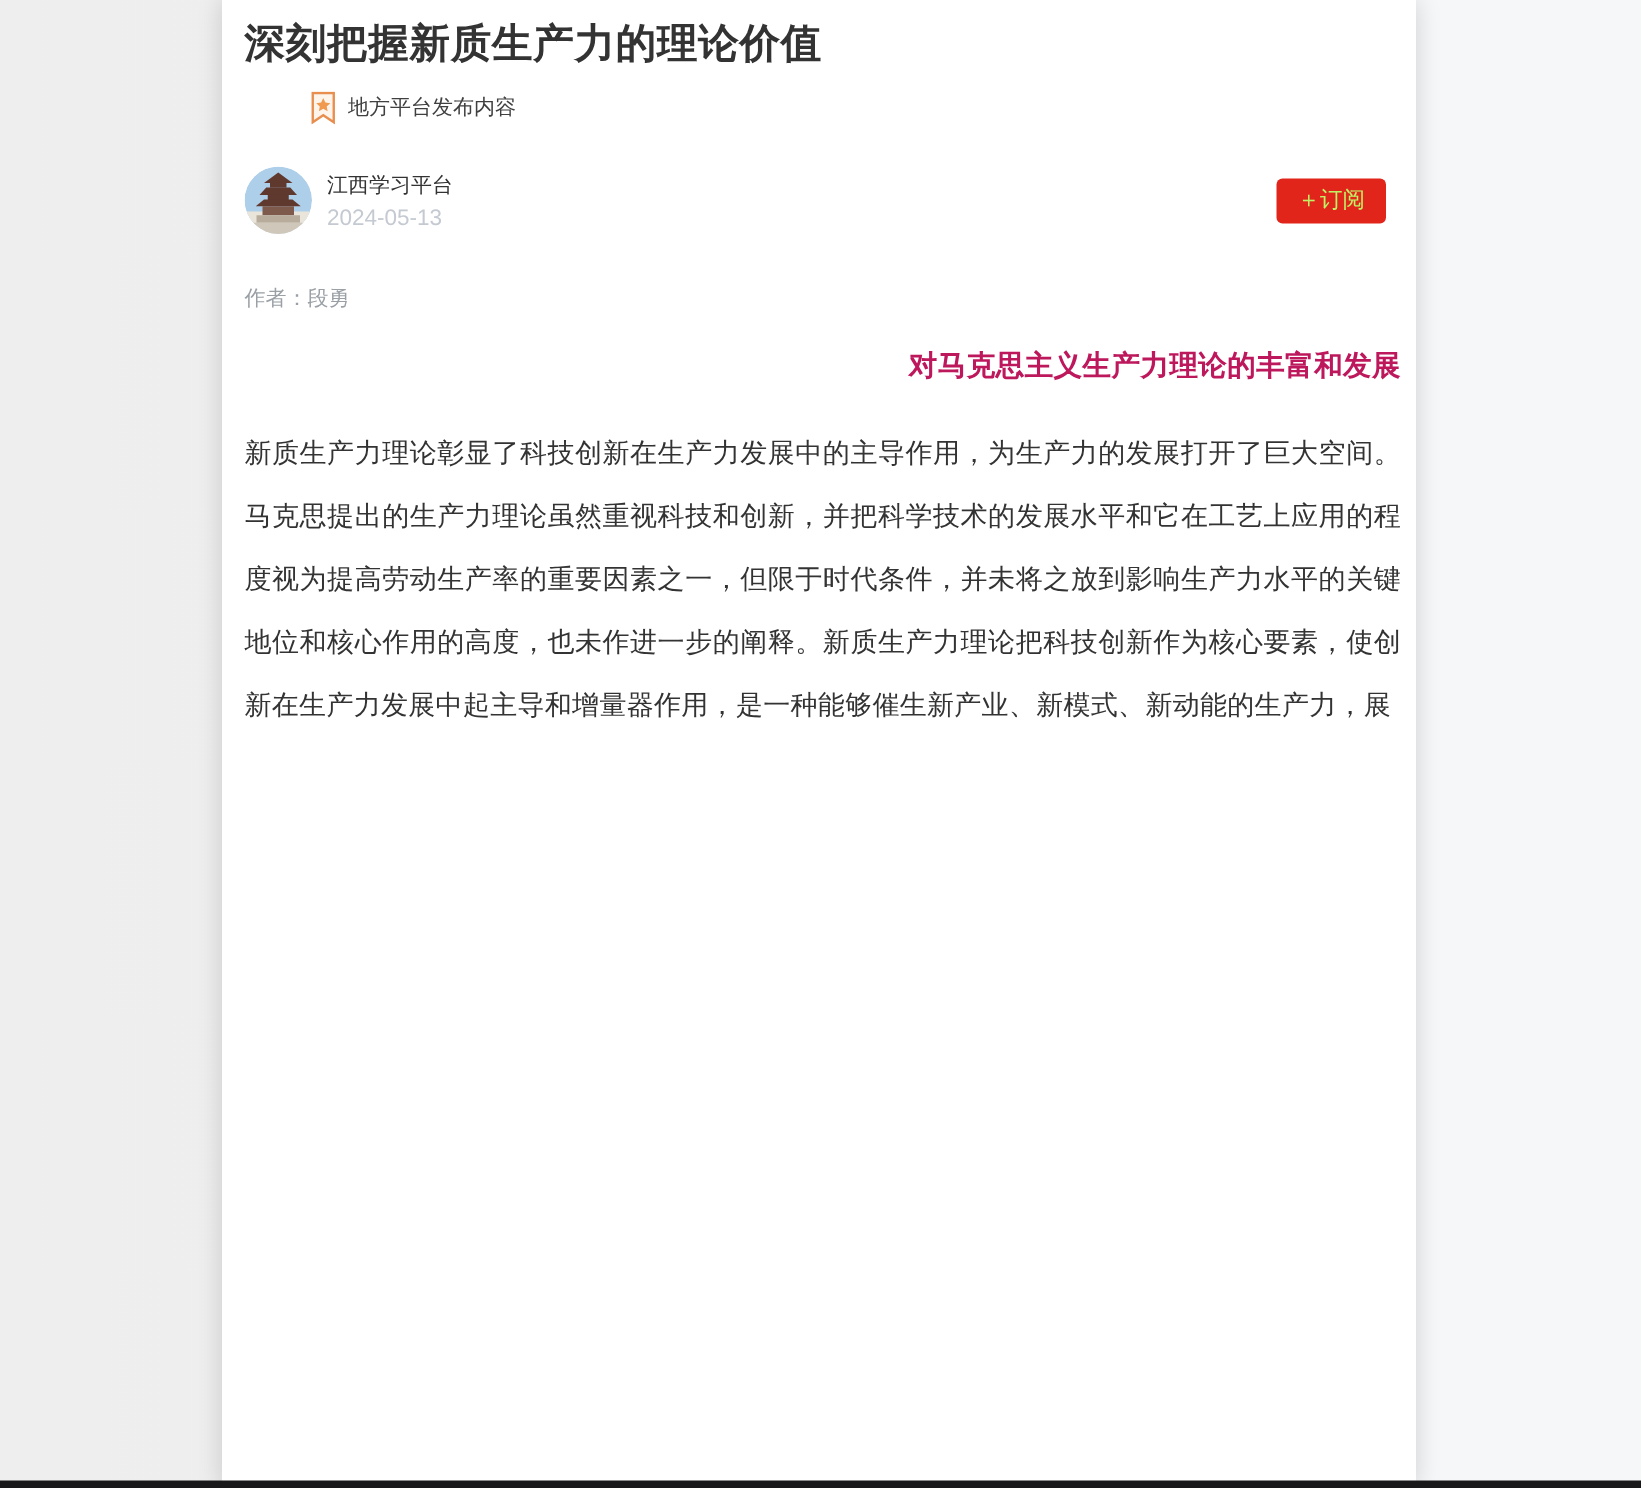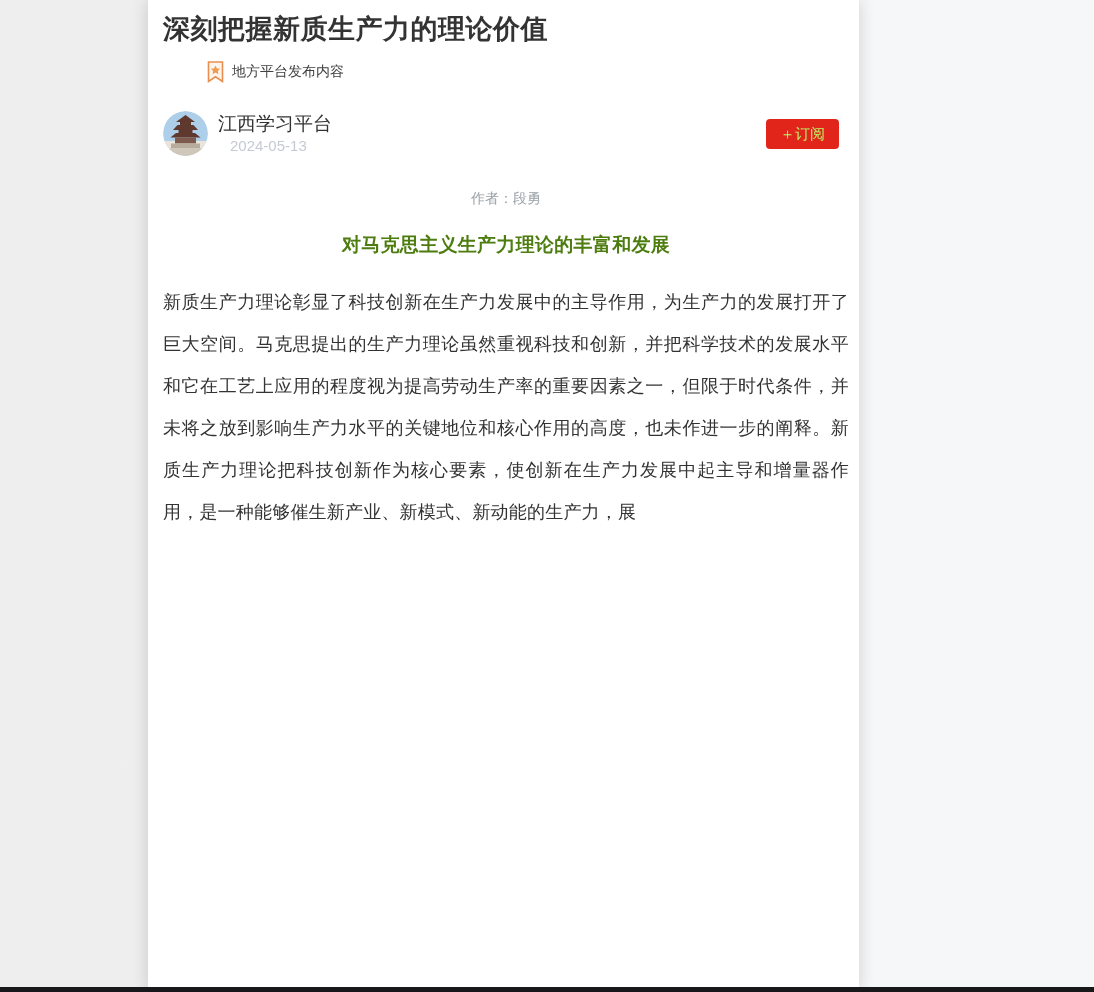--- a/index.html
+++ b/index.html
@@ -11,60 +11,60 @@
   }
   *{box-sizing:border-box;}
   html,body{margin:0;padding:0;}
   body{
     width:1094px;height:992px;position:relative;overflow:hidden;
     background:linear-gradient(90deg,#eeeeef 0%,#efefef 40%,#f6f7f9 70%,#f6f7f9 100%);
     font-family:"Liberation Sans","DejaVu Sans",sans-serif;
     -webkit-font-smoothing:antialiased;
   }
   .article-card{
-    position:absolute;left:148px;top:0;width:711px;height:100%;
+    position:absolute;left:148px;top:0;width:796px;height:100%;
     background:#ffffff;box-shadow:0 0 16px rgba(0,0,0,0.16);
     padding:0 10px 0 15px;
   }
   .article-title{
     margin:10px 0 0;font-size:27px;line-height:38px;font-weight:600;
     color:var(--text-primary);letter-spacing:0.5px;
   }
   .tag-row{
     margin-top:13px;display:flex;align-items:center;gap:8px;
     font-size:14px;color:#404040;margin-left:44px;
   }
   .tag-row .ribbon{width:17px;height:22px;display:inline-block;flex:0 0 auto;}
   .publisher-row{
     margin-top:28px;display:flex;align-items:center;
   }
   .avatar{
     width:45px;height:45px;border-radius:50%;overflow:hidden;flex:0 0 auto;
     cursor:pointer;display:block;
   }
   .publisher-info{margin-left:10px;display:flex;flex-direction:column;}
-  .publisher-name{font-size:19px;line-height:23px;color:var(--text-primary);cursor:pointer;}
-  .publish-date{font-size:15px;line-height:21px;color:var(--date-gray);margin-left:12px;}
+  .publisher-name{font-size:14px;line-height:23px;color:var(--text-primary);cursor:pointer;}
+  .publish-date{font-size:15px;line-height:21px;color:var(--date-gray);}
   .subscribe-btn{
     margin-left:auto;margin-right:10px;min-width:73px;height:30px;
     background:var(--accent-red);color:#bef264;font-size:15px;line-height:30px;
     border:none;border-radius:4px;padding:0 12px;cursor:pointer;
     font-family:inherit;display:inline-flex;align-items:center;justify-content:center;
   }
   .author-line{
-    margin-top:32px;font-size:14px;line-height:20px;color:var(--text-muted);text-align:center;
+    margin-top:32px;font-size:14px;line-height:20px;color:var(--text-muted);
   }
   .article-body{
     margin-top:22px;font-size:18px;line-height:42px;color:var(--text-primary);
     text-align:justify;letter-spacing:0.2px;
   }
   .article-body p{margin:0 0 19px;}
   .section-heading{
-    font-size:19px;line-height:30px;font-weight:700;color:#4d7c0f;
-    margin:17px 0 21px;text-align:center;letter-spacing:0.3px;
+    font-size:19px;line-height:30px;font-weight:700;color:#be185d;
+    margin:17px 0 21px;text-align:right;letter-spacing:0.3px;
   }
   .screen-bottom-edge{
     position:absolute;left:0;right:0;bottom:0;height:5px;background:#18181a;z-index:20;
   }
 </style>
 </head>
 <body>
 
 <div class="article-card">
 

